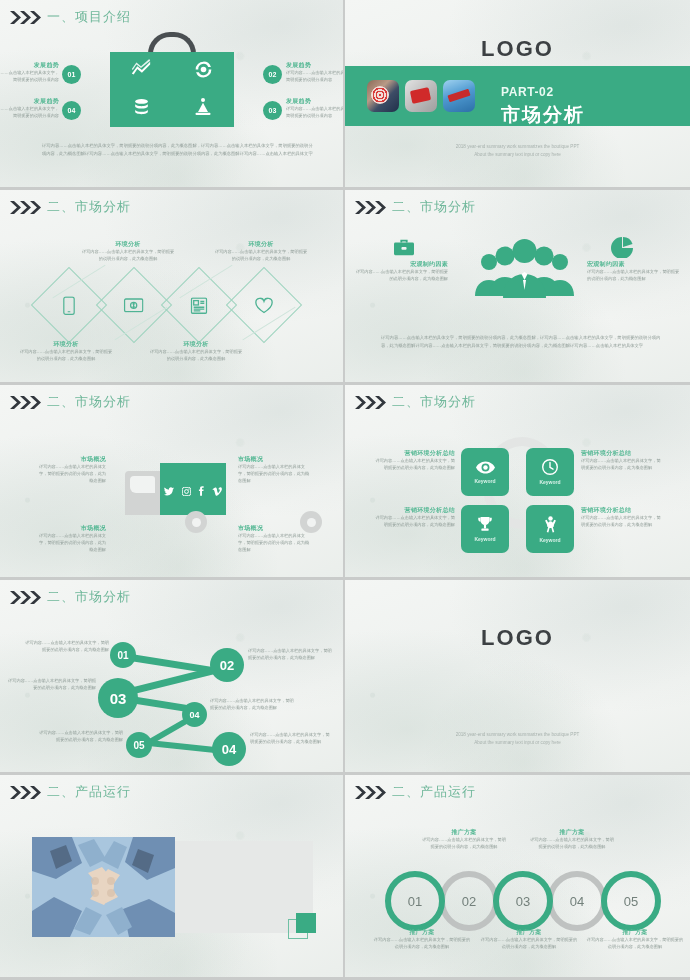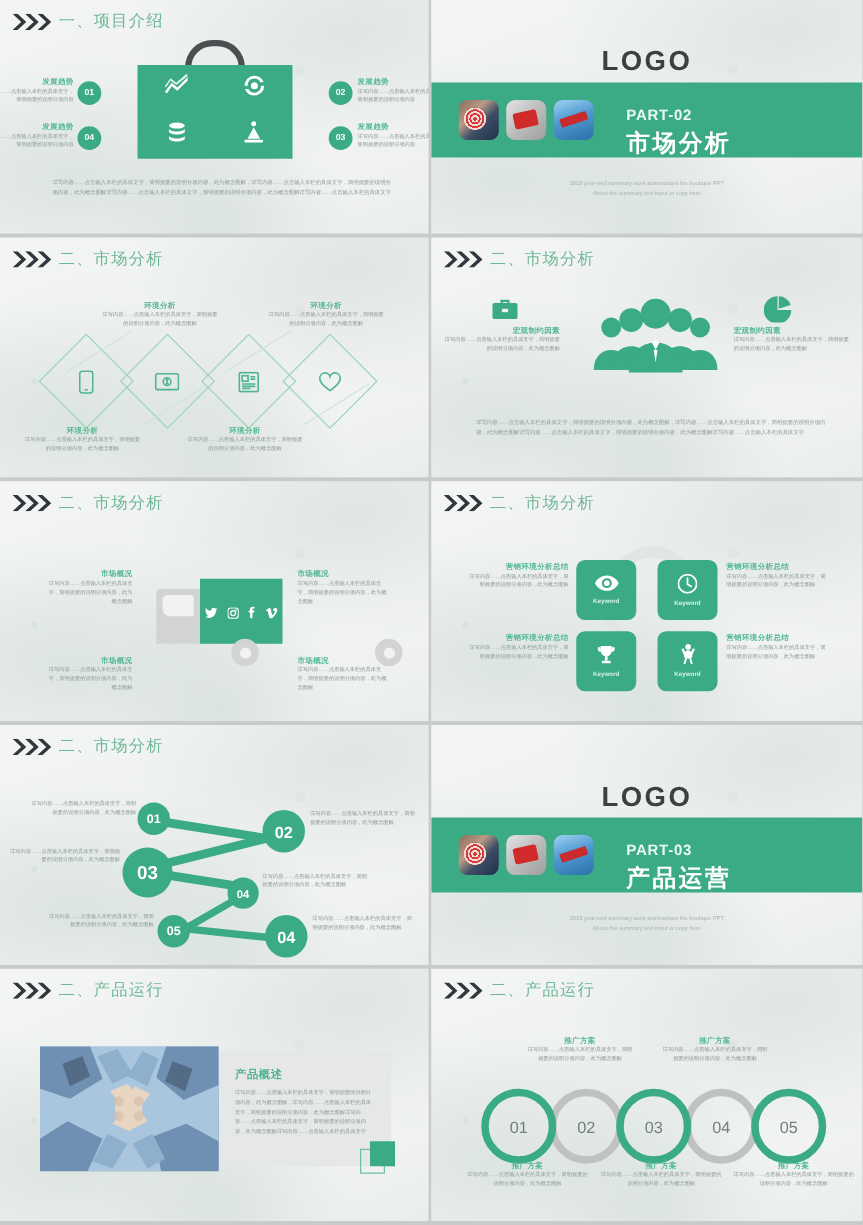--- a/index.html
+++ b/index.html
@@ -516,31 +516,20 @@
     <div class="cell rt" style="left:38px;top:150px;width:85px">
       <div class="body-txt">详写内容……点击输入本栏的具体文字，简明扼要的说明分项内容，此为概念图解</div>
     </div>
     <div class="cell lt" style="left:250px;top:152px;width:82px">
       <div class="body-txt">详写内容……点击输入本栏的具体文字，简明扼要的说明分项内容，此为概念图解</div>
     </div>
   </div>
 
   <div class="slide r">
     <div class="logo" style="top:45px">LOGO</div>
-    <div class="band" style="top:74px">
-      <div class="band-imgs">
-        <div class="thumb thumb1"></div>
-        <div class="thumb thumb2"></div>
-        <div class="thumb thumb3"></div>
-      </div>
-      <div class="band-txt">
-        <div class="part-no">PART-03</div>
-        <div class="part-cn">产品运营</div>
-      </div>
-    </div>
     <div class="sub-en" style="top:151px">
       <div>2018 year-end summary work summarizes the boutique PPT</div>
       <div>About the summary text input or copy here</div>
     </div>
   </div>
 
   <div class="slide">
     <div class="hdr">
       <span class="chev">
         <svg width="34" height="13" viewBox="0 0 34 13">
@@ -582,24 +571,20 @@
             <circle cx="79" cy="44" r="4"></circle>
           <circle cx="63" cy="56" r="4"></circle>
             <circle cx="79" cy="56" r="4"></circle>
         </g>
         <g fill="#3e4f63" opacity=".55">
           <path d="M18 14 L34 8 L40 24 L24 32z"></path>
           <path d="M122 18 L106 12 L100 28 L116 36z"></path>
         </g>
       </svg>
     </div>
-    <div style="position:absolute;left:188px;top:78px;width:110px;z-index:6">
-      <div style="color:#4fb394;font-size:9px;font-weight:bold;letter-spacing:.5px">产品概述</div>
-      <div class="body-txt" style="margin-top:4px;line-height:1.85">详写内容……点击输入本栏的具体文字，简明扼要的说明分项内容，此为概念图解，详写内容……点击输入本栏的具体文字，简明扼要的说明分项内容，此为概念图解详写内容……点击输入本栏的具体文字，简明扼要的说明分项内容，此为概念图解详写内容……点击输入本栏的具体文字</div>
-    </div>
     <div class="sq-o"></div>
     <div class="sq-f"></div>
   </div>
 
   <div class="slide r">
     <div class="hdr">
       <span class="chev">
         <svg width="34" height="13" viewBox="0 0 34 13">
             <g fill="#32373d">
           <path d="M0 0 L7 6.5 L0 13 L4 13 L11 6.5 L4 0 Z"></path>

